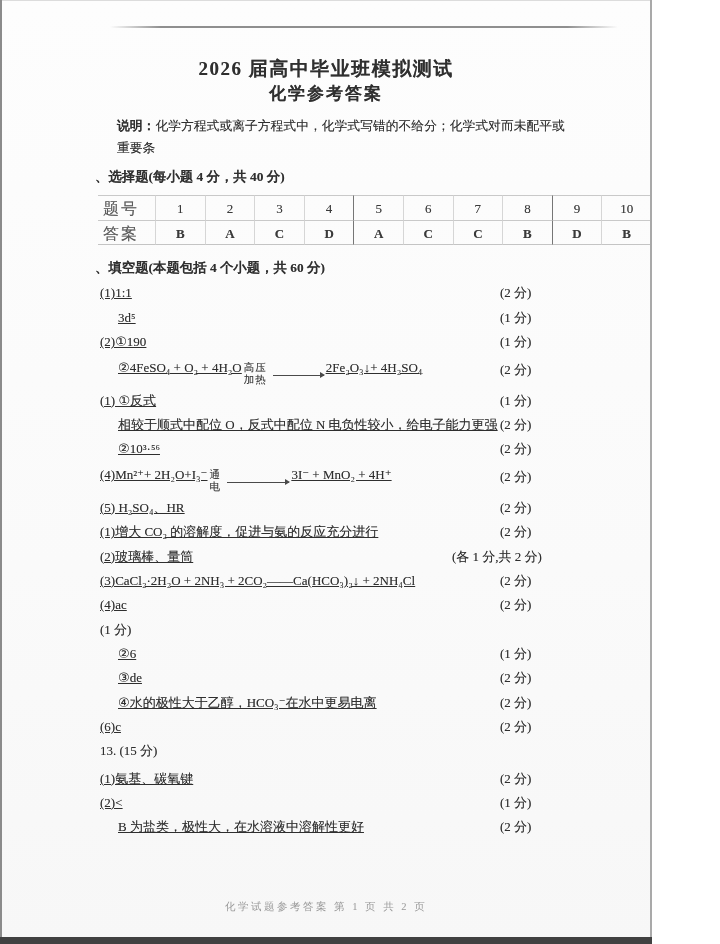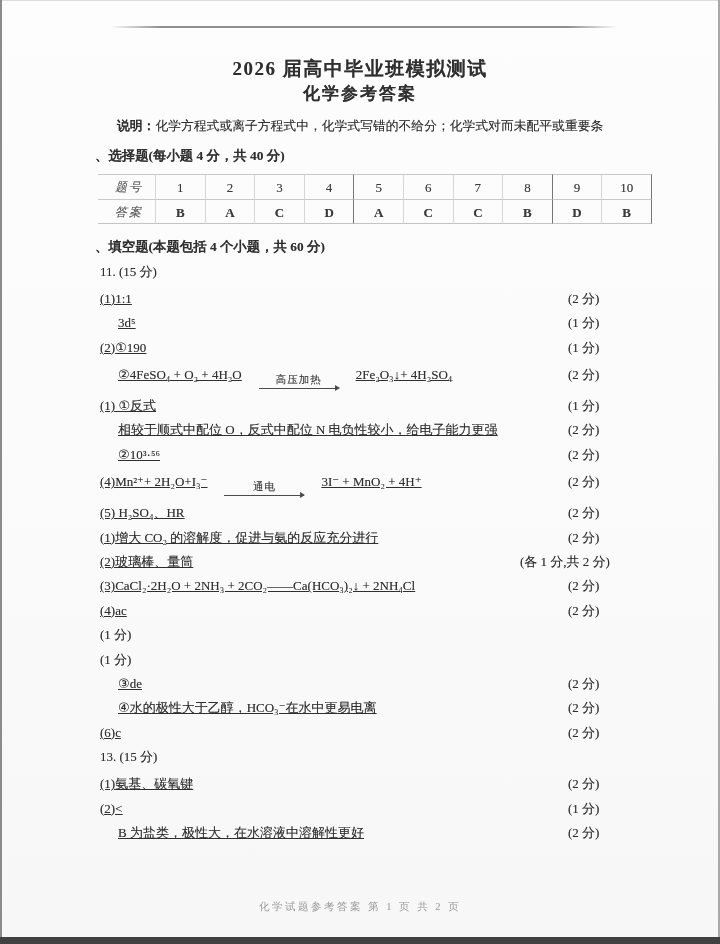--- a/index.html
+++ b/index.html
@@ -1,17 +1,17 @@
 <!DOCTYPE html>
 <html><head>
 <meta charset="utf-8">
 <style>
   html,body{margin:0;padding:0;background:#ffffff;}
   body{font-family:"Liberation Serif","DejaVu Serif","DejaVu Sans",serif;}
-  .page{position:relative;width:720px;height:944px;overflow:hidden;
+  .page{position:relative;width:652px;height:944px;overflow:hidden;
         background:linear-gradient(180deg,#fdfdfd 0%,#fafafa 60%,#f7f7f7 100%);
         color:#2f2f2f;}
   .page *{box-sizing:border-box;}
   
   .edge-top{position:absolute;top:0;left:0;width:100%;height:1px;background:#dcdcdc;}
   .edge-left{position:absolute;top:0;left:0;width:2px;height:100%;background:#8b8b8b;}
   .edge-right{position:absolute;top:0;right:0;width:2px;height:100%;background:#a9a9a9;}
   .edge-bottom{position:absolute;bottom:0;left:0;width:100%;height:7px;background:#414141;}
   .rule-top{position:absolute;top:26px;left:110px;width:508px;height:2px;border-radius:1px;
         background:linear-gradient(to right,rgba(140,140,140,0),#8f8f8f 10%,#8f8f8f 90%,rgba(140,140,140,0));}
@@ -29,34 +29,34 @@
   .content{margin-top:8px;padding:0 88px 0 100px;font-size:13px;
            text-shadow:0 0 .5px rgba(60,60,60,.45);}
   .sec-heading{font-weight:bold;font-size:13.4px;margin-left:-5px;min-height:21px;line-height:20px;}
   
   .ans-table{margin:7px 0 13px -2px;width:556px;}
   .t-row{display:grid;grid-template-columns:58px repeat(10,49.6px);}
   .t-cell{height:25px;line-height:25px;text-align:center;font-size:13px;
           border-top:1px solid #c9c9c9;border-right:1px solid #d6d6d6;color:#3a3a3a;}
   .t-row2 .t-cell{border-bottom:1px solid #c4c4c4;}
   .t-cell.strong{border-right:1.6px solid #767676;}
-  .t-cell.t-label{text-align:center;padding-left:5px;color:#5d5d5d;font-size:12px;letter-spacing:2px;font-style:italic;}
+  .t-cell.t-label{text-align:left;padding-left:5px;color:#5d5d5d;font-size:16px;letter-spacing:2px;}
   .t-row2 .t-cell{font-weight:bold;}
   .t-row2 .t-cell.t-label{font-weight:normal;}
   
   .q-header{min-height:25px;line-height:24px;margin-top:2px;}
   .row{display:flex;justify-content:space-between;align-items:flex-end;min-height:24.4px;line-height:21px;}
   .row.ind .ans-text{padding-left:18px;}
   .row-eq{min-height:34px;align-items:center;}
   .ans-text{flex:1 1 auto;text-decoration:underline;}
   .score{flex:0 0 auto;width:64px;text-align:left;white-space:nowrap;}
   .score.wide{width:112px;}
   
-  .rxn{display:inline-flex;flex-direction:column;align-items:center;justify-content:flex-end;
-       width:80px;margin:0 17px;vertical-align:middle;transform:translateY(5px);}
+  .rxn{display:inline-flex;flex-direction:row;align-items:center;justify-content:flex-end;
+       width:80px;margin:0 2px;vertical-align:middle;transform:translateY(5px);}
   .rxn-label{font-size:10.5px;line-height:12px;color:#3c3c3c;letter-spacing:1px;}
   .rxn-shaft{position:relative;width:100%;height:0;border-top:1.4px solid #4a4a4a;margin-top:2px;}
   .rxn-shaft::after{content:"";position:absolute;right:-1px;top:-4px;width:0;height:0;
        border-left:5px solid #4a4a4a;border-top:3px solid transparent;border-bottom:3px solid transparent;}
   
   .footer{position:absolute;bottom:30px;left:0;width:100%;text-align:center;
           font-size:10.5px;letter-spacing:2.5px;color:#989898;}
 </style>
 </head>
 <body>
@@ -102,21 +102,20 @@
           <div class="t-cell">C</div>
           <div class="t-cell strong">B</div>
           <div class="t-cell">D</div>
           <div class="t-cell strong">B</div>
         </div>
       </div>
 
     <div class="sec-heading">、填空题(本题包括 4 个小题，共 60 分)</div>
 
     <div id="answers">
-        <div class="q-header">11. (15 分)</div>
         <div class="row">
           <div class="ans-text">(1)1:1</div>
           <div class="score">(2 分)</div>
         </div>
         <div class="row ind">
           <div class="ans-text">3d⁵</div>
           <div class="score">(1 分)</div>
         </div>
         <div class="row">
           <div class="ans-text">(2)①190</div>
@@ -165,20 +164,21 @@
           <div class="score">(2 分)</div>
         </div>
         <div class="row">
           <div class="ans-text">(4)ac</div>
           <div class="score">(2 分)</div>
         </div>
         <div class="row">
           <div class="score">(1 分)</div>
         </div>
         <div class="row ind">
+          <div class="ans-text">②6</div>
           <div class="score">(1 分)</div>
         </div>
         <div class="row ind">
           <div class="ans-text">③de</div>
           <div class="score">(2 分)</div>
         </div>
         <div class="row ind">
           <div class="ans-text">④水的极性大于乙醇，HCO₃⁻在水中更易电离</div>
           <div class="score">(2 分)</div>
         </div>

